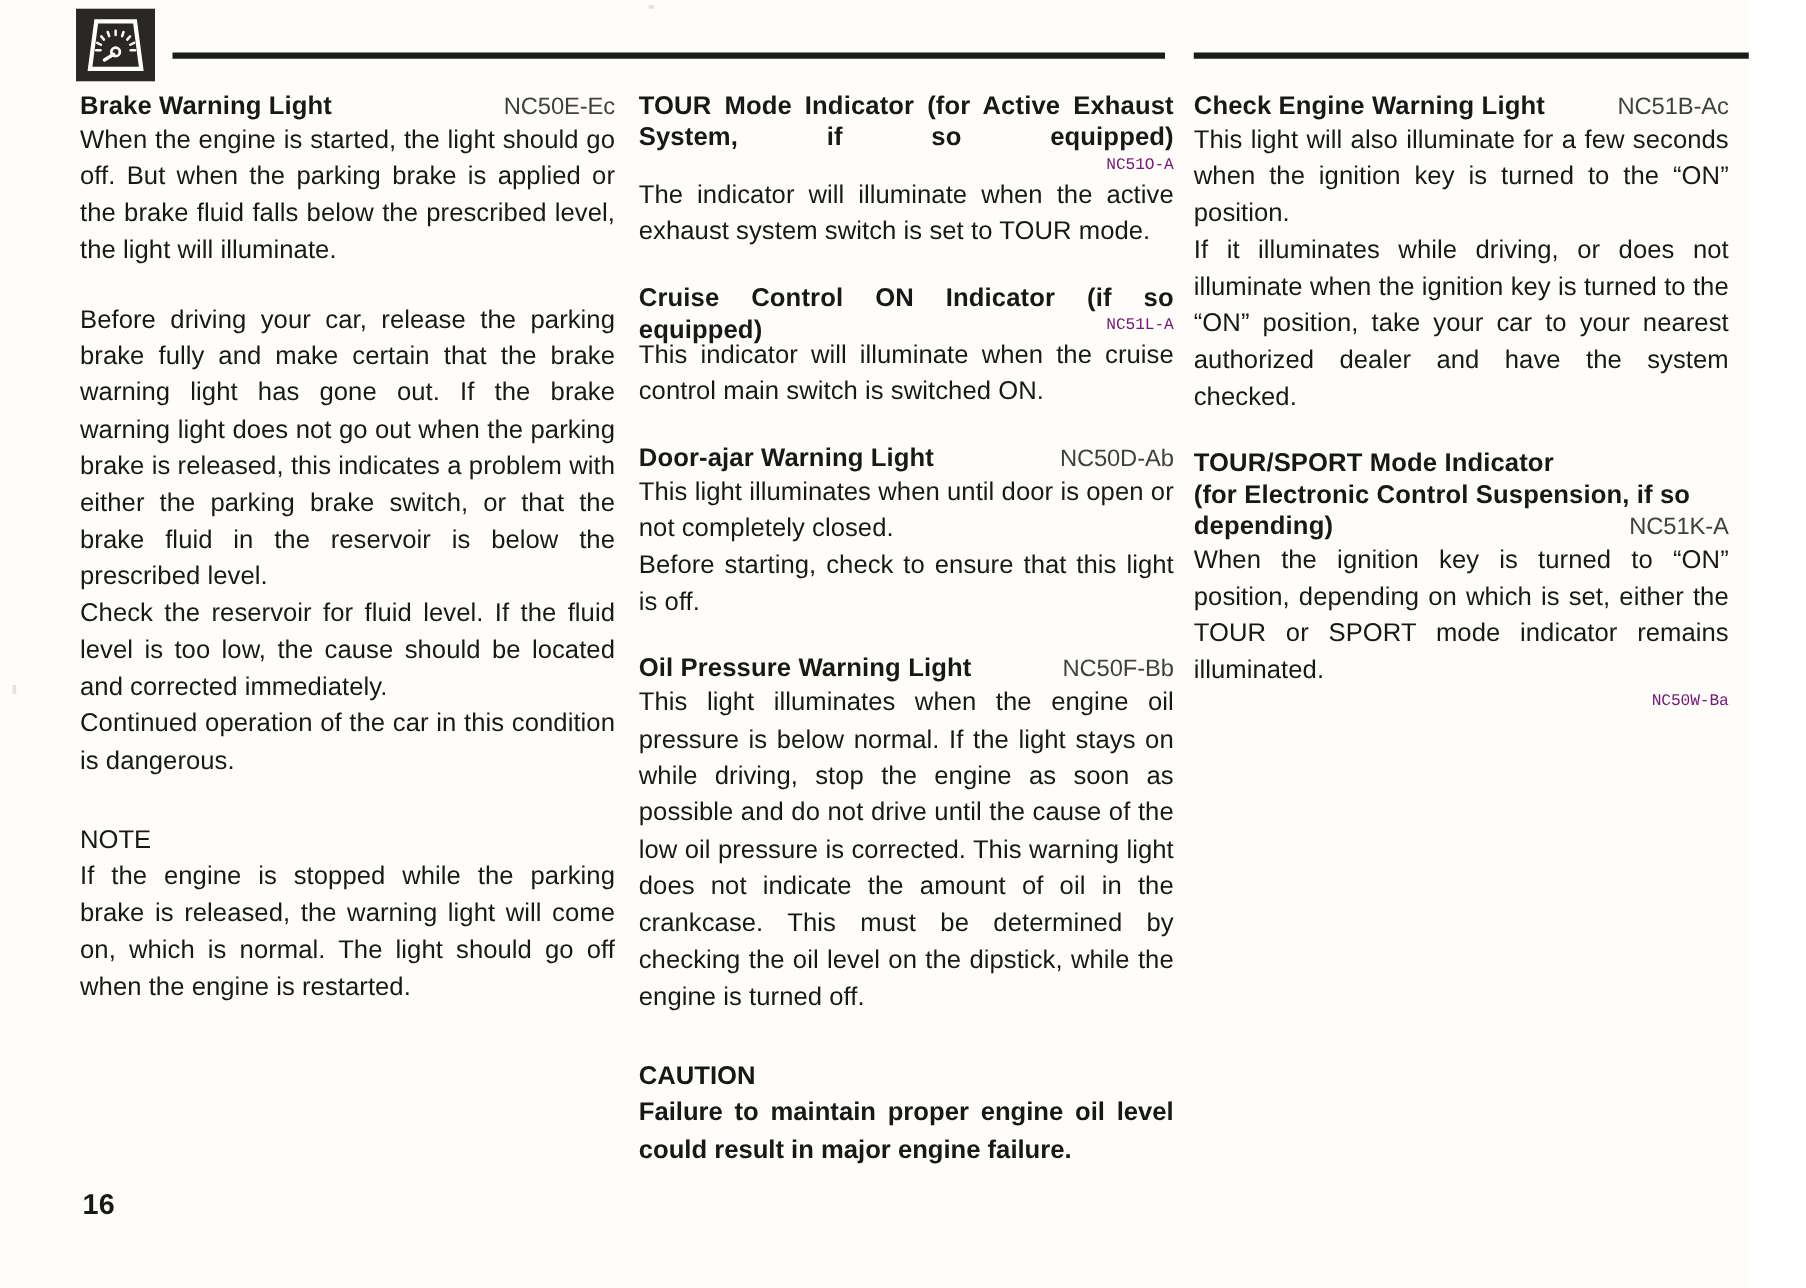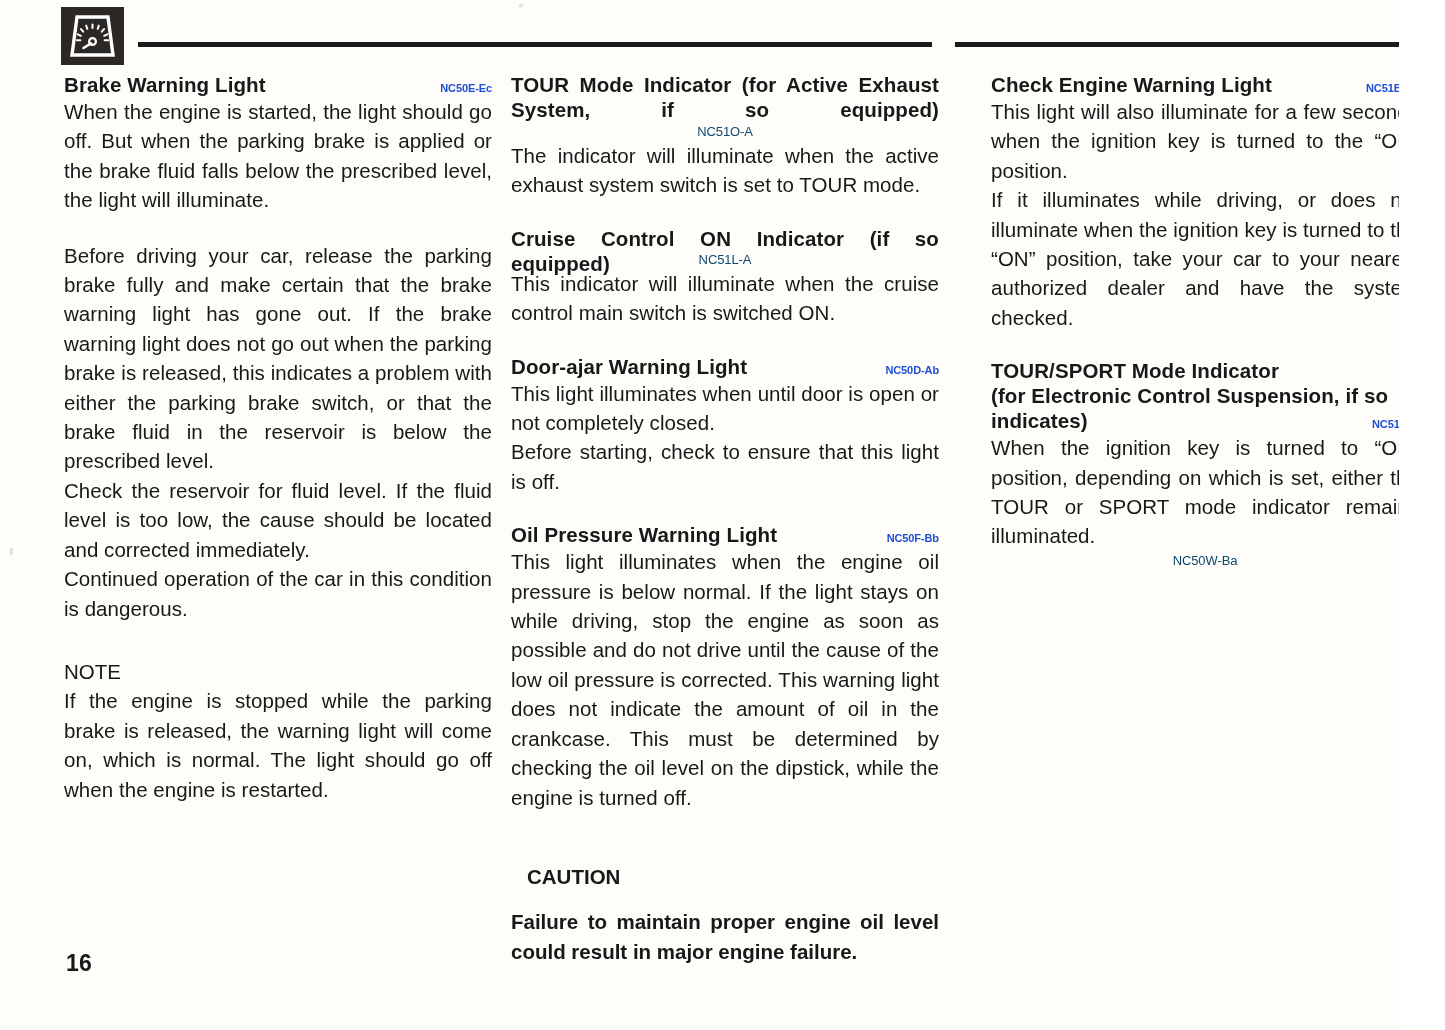--- a/index.html
+++ b/index.html
@@ -54,21 +54,21 @@
     top: 72px;
     width: 1445px;
   }
   .col {
     position: absolute;
     top: 0;
     width: 428px;
   }
   .col-1 { left: 64px; }
   .col-2 { left: 511px; }
-  .col-3 { left: 991px; }
+  .col-3 { left: 955px; }
 
   
   .sec { margin: 0 0 0 0; }
 
   .head-row {
     display: flex;
     align-items: baseline;
     justify-content: space-between;
     gap: 8px;
   }
@@ -78,36 +78,37 @@
     line-height: 25px;
     letter-spacing: 0.1px;
     margin: 0;
     text-align: justify;
   }
   .head.spread {
     text-align: justify;
     text-align-last: justify;
   }
   .code {
-    font-size: 11px;
-    font-weight: bold;
+    font-size: 19px;
+    font-weight: normal;
     line-height: 18px;
     white-space: nowrap;
-    color: #1d4ed8;
+    color: #404040;
     letter-spacing: -0.1px;
     flex: 0 0 auto;
   }
   .code-right {
     display: block;
-    text-align: center;
+    text-align: right;
     font-size: 13px;
     line-height: 18px;
-    color: #0c4a6e;
+    color: #701a75;
     letter-spacing: -0.1px;
     margin-top: 1px;
+    font-family: Liberation Mono, monospace;
   }
 
   p.body {
     font-size: 20.5px;
     line-height: 29.4px;
     margin: 0;
     text-align: justify;
     text-align-last: left;
     letter-spacing: 0.05px;
     -webkit-hyphens: none;
@@ -126,21 +127,21 @@
 
   .label-plain {
     font-size: 20.5px;
     line-height: 29.4px;
     margin: 0;
     text-align: left;
   }
   .label-bold {
     font-size: 20.5px;
     line-height: 29.4px;
-    margin: 16px;
+    margin: 0;
     font-weight: bold;
     text-align: left;
   }
 
   
   .page-number {
     position: absolute;
     left: 66px;
     top: 950px;
     font-size: 23px;
@@ -273,21 +274,21 @@
         <p class="body">This light will also illuminate for a few seconds when the ignition key is turned to the “ON” position.</p>
         <p class="body">If it illuminates while driving, or does not illuminate when the ignition key is turned to the “ON” position, take your car to your nearest authorized dealer and have the system checked.</p>
       </div>
 
       <div class="gap-md"></div>
 
       <div class="sec">
         <div class="head">TOUR/SPORT Mode Indicator</div>
         <div class="head">(for Electronic Control Suspension, if so</div>
         <div class="head-row">
-          <span class="head">indicates)</span>
+          <span class="head">depending)</span>
           <span class="code">NC51K-A</span>
         </div>
         <p class="body">When the ignition key is turned to “ON” position, depending on which is set, either the TOUR or SPORT mode indicator remains illuminated.</p>
       </div>
 
       <div class="gap-md"></div>
 
       <div class="sec">
         <span class="code-right" style="margin-top:-25px;">NC50W-Ba</span>
       </div>

